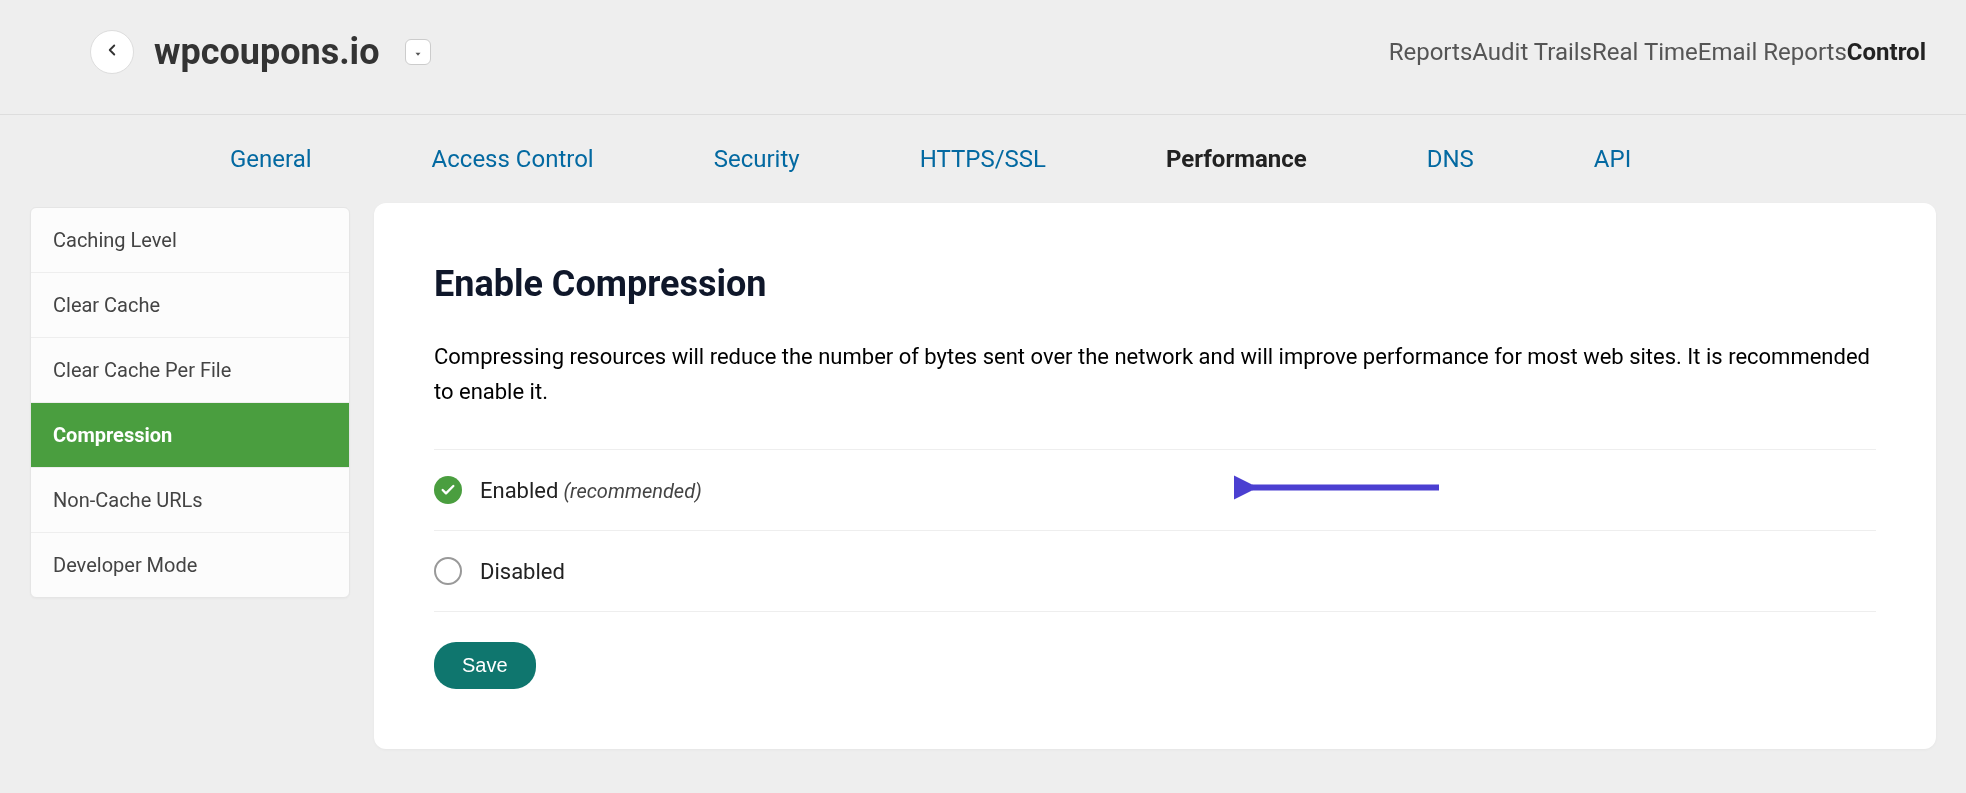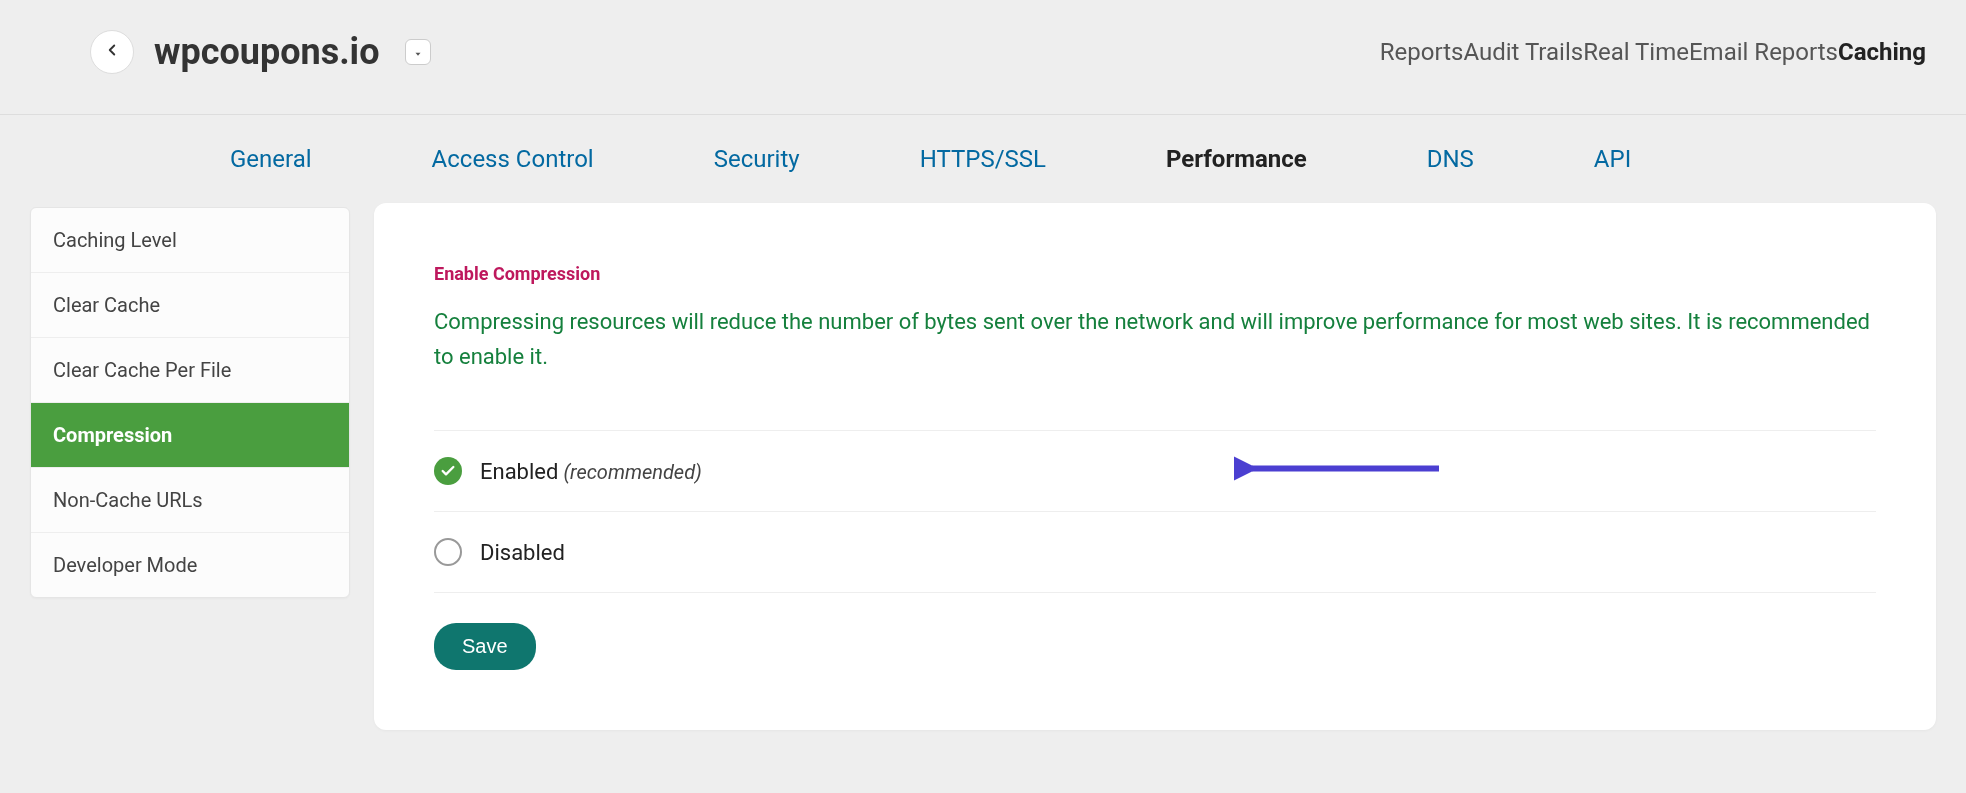--- a/index.html
+++ b/index.html
@@ -109,30 +109,30 @@
       font-weight: 700;
     }
     .main-panel {
       flex: 1;
       background: #fff;
       border-radius: 12px;
       padding: 60px;
       box-shadow: 0 1px 3px rgba(0,0,0,0.04);
     }
     .panel-title {
-      font-size: 18px;
-      font-weight: 700;
-      color: #be185d;
-      margin-bottom: 20px;
+      font-size: 36px;
+      font-weight: 700;
+      color: #0f172a;
+      margin-bottom: 34px;
     }
     .panel-desc {
       font-size: 22px;
-      color: #15803d;
+      color: #000000;
       line-height: 1.6;
-      margin-bottom: 56px;
+      margin-bottom: 40px;
     }
     .option-row {
       display: flex;
       align-items: center;
       gap: 18px;
       padding: 26px 0;
       border-top: 1px solid #eee;
       position: relative;
     }
     .option-row:last-of-type {
@@ -201,21 +201,21 @@
             <polygon points="6,9 18,9 12,16"></polygon>
           </svg>
       </span>
     </div>
   </div>
   <div class="topnav">
     <div class="topnav-item">Reports</div>
     <div class="topnav-item">Audit Trails</div>
     <div class="topnav-item">Real Time</div>
     <div class="topnav-item">Email Reports</div>
-    <div class="topnav-item active">Caching</div>
+    <div class="topnav-item active">Control</div>
   </div>
 </div>
 
 <div class="tabs">
   <div class="tab">General</div>
   <div class="tab">Access Control</div>
   <div class="tab">Security</div>
   <div class="tab">HTTPS/SSL</div>
   <div class="tab active">Performance</div>
   <div class="tab">DNS</div>

